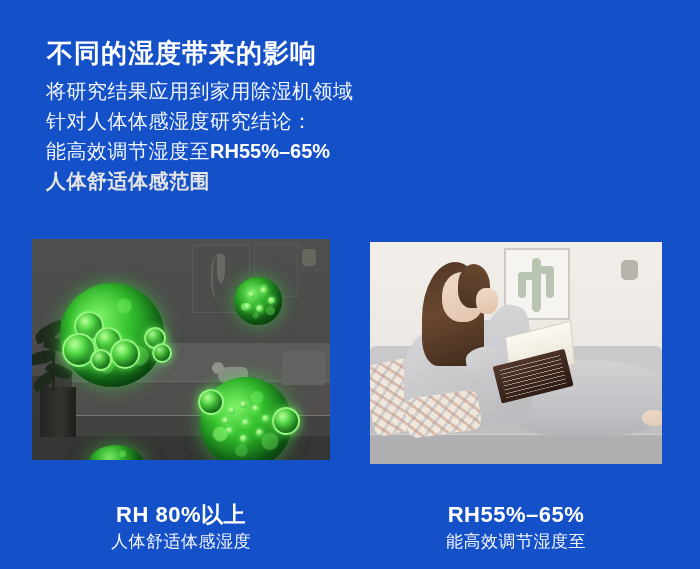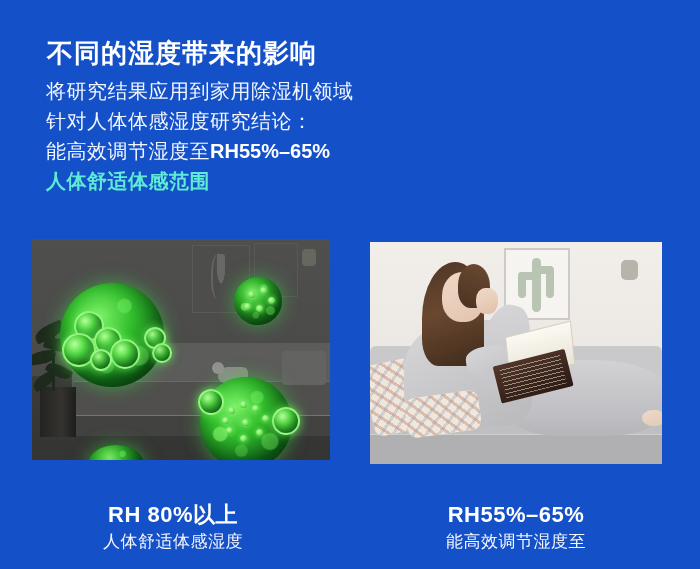--- a/index.html
+++ b/index.html
@@ -41,21 +41,21 @@
     left: 46px;
     top: 76px;
     color: #f2f6ff;
     font-size: 20px;
     line-height: 30px;
     letter-spacing: 0.5px;
     white-space: nowrap;
   }
   .body-copy .line { display: block; }
   .body-copy .strong { font-weight: bold; color: #ffffff; letter-spacing: 0px; }
-  .body-copy .line-strong { font-weight: bold; color: #5eead4; }
+  .body-copy .line-strong { font-weight: bold; color: #e5e5e5; }
 
   
   .photo {
     position: absolute;
     overflow: hidden;
     background: #3b3b3b;
   }
   .photo-left {
     left: 32px;
     top: 239px;
@@ -371,21 +371,21 @@
     border-radius: 50% 40% 40% 50%;
   }
 
   
   .caption {
     position: absolute;
     text-align: center;
     color: #ffffff;
     white-space: nowrap;
   }
-  .caption-left  { left: 24px;  top: 501px; width: 298px; }
+  .caption-left  { left: 32px;  top: 501px; width: 298px; }
   .caption-right { left: 370px; top: 501px; width: 292px; }
   .caption .cap-title {
     display:block;
     font-size: 22px;
     font-weight: bold;
     letter-spacing: 0.5px;
     line-height: 28px;
   }
   .caption .cap-sub {
     display:block;

